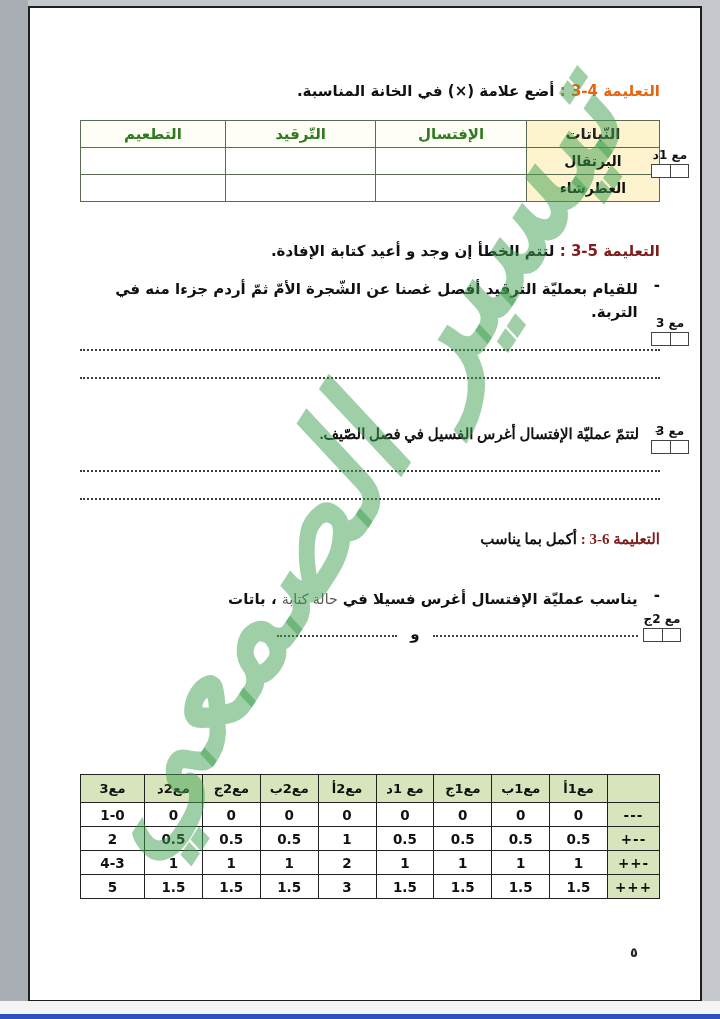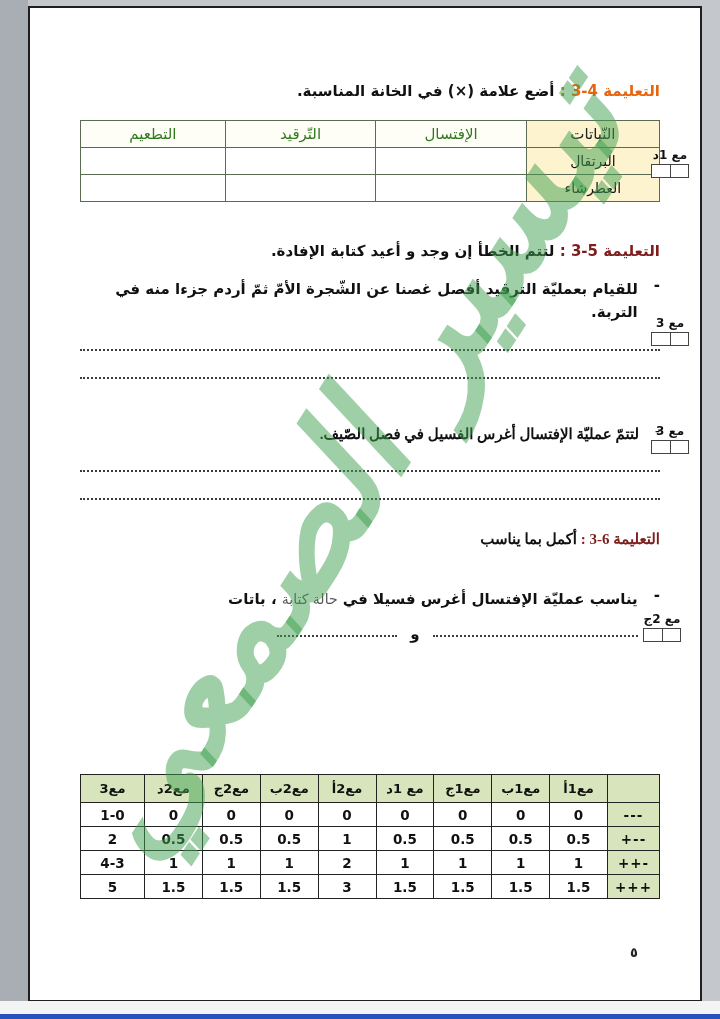--- a/index.html
+++ b/index.html
@@ -14,21 +14,21 @@
 
   .heading{font-size:15px;font-weight:bold;margin:0;color:#111;}
   .hlabel{font-weight:bold;}
   .hlabel.orange{color:#e8650e;}
   .hlabel.red{color:#7f1d1d;}
   .htext{color:#111;}
 
   
   .plants-table{width:100%;border-collapse:collapse;margin-top:20px;table-layout:fixed;}
   .plants-table th,.plants-table td{border:1.5px solid #5a6b52;height:26px;font-size:14px;
-      font-weight:normal;text-align:center;padding:0 6px;}
+      font-weight:bold;text-align:center;padding:0 6px;}
   .plants-table th.plants-col{background:#fdf3cf;color:#222;font-size:15px;}
   .plants-table th.method{background:#fffef6;color:#2f7a1f;font-size:15px;}
   .plants-table td.plant-name{background:#fdf3cf;color:#111;}
   .plants-table td.blank{background:#ffffff;}
 
   .sec2{margin-top:40px;}
   .item{display:flex;gap:12px;font-size:15px;font-weight:bold;color:#111;line-height:1.55;}
   .item .dash{flex:0 0 auto;}
   .item-text{margin:4px;}
   .mt14{margin-top:14px;} .mt40{margin-top:40px;font-family:Liberation Serif, serif;} .mt38{margin-top:30px;font-family:Liberation Serif, serif;} .mt36{margin-top:36px;}

